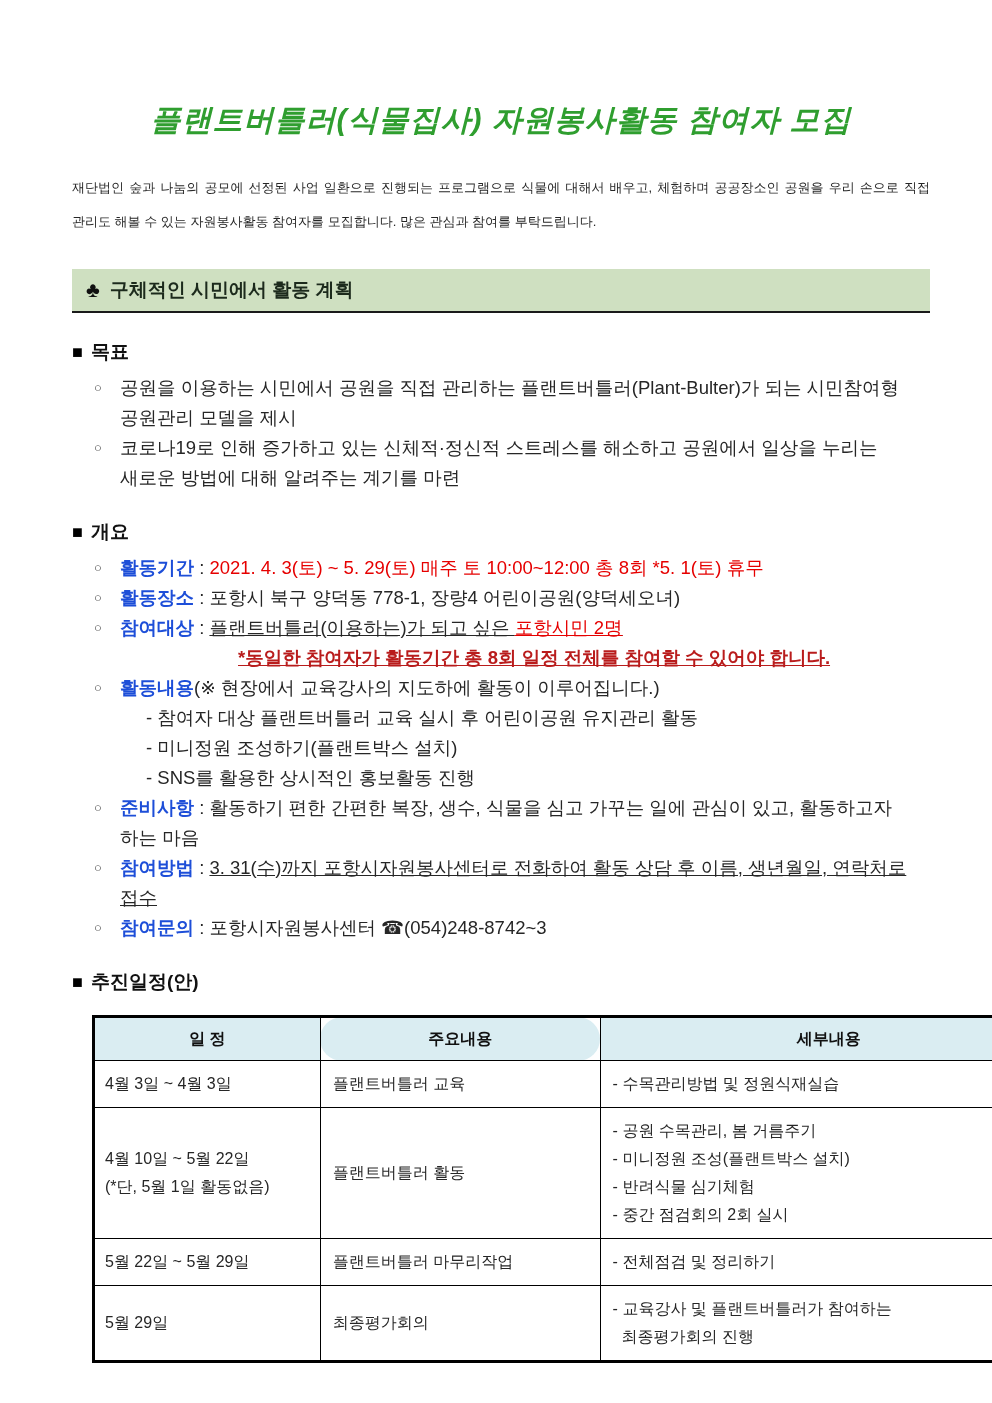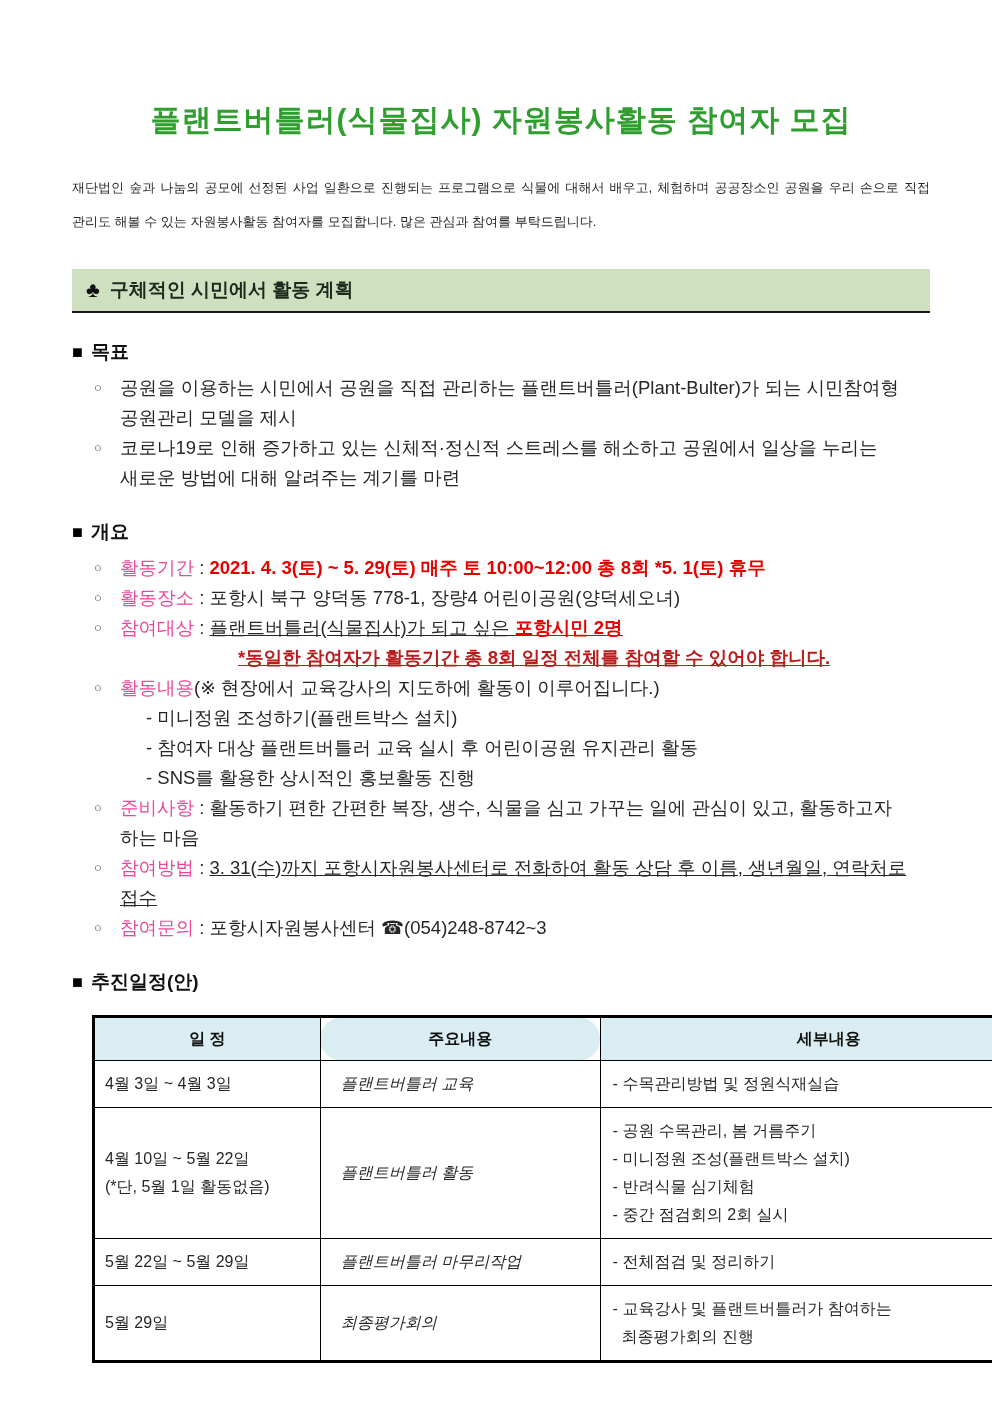--- a/index.html
+++ b/index.html
@@ -13,20 +13,21 @@
     padding: 0 62px 0 72px;
     overflow: hidden;
   }
   .title {
     margin-top: 100px;
     text-align: center;
     font-size: 30px;
     font-weight: bold;
     color: #2f9e2f;
     letter-spacing: 1px;
+    font-style: italic;
   }
   .intro {
     margin-top: 30px;
     font-size: 13px;
     line-height: 34px;
     color: #262626;
     text-align: justify;
     word-break: keep-all;
   }
   .banner {
@@ -56,23 +57,23 @@
     display: flex;
     align-items: flex-start;
     font-size: 18.5px;
     line-height: 30px;
     color: #262626;
     margin-left: 22px;
     word-break: keep-all;
   }
   .om { width: 26px; flex: 0 0 26px; font-size: 13px; line-height: 30px; color: #333; }
   .otext { flex: 1; }
-  .olabel { font-weight: normal; color: #ec4899; }
+  .olabel { font-weight: bold; color: #1d4ed8; }
   .osep { white-space: pre; }
-  .red { color: #e60000; font-weight: bold; }
+  .red { color: #e60000; font-weight: normal; }
   .u { text-decoration: underline; }
   .ov-note {
     margin-left: 166px;
     font-size: 18.5px;
     line-height: 30px;
     font-weight: bold;
     text-decoration: underline;
     color: #b91c1c;
     word-break: keep-all;
   }
@@ -99,21 +100,21 @@
     font-weight: bold;
     color: #111;
     height: 44px;
     text-align: center;
   }
   .sched th:nth-child(1) { width: 23.5%; }
   .sched th:nth-child(2) { width: 29%; border-radius: 22px; }
   .sched th:nth-child(3) { width: 47.5%; }
   .sched td { padding: 9px 10px; vertical-align: middle; line-height: 28px; }
   .sched td.c-date { white-space: pre-line; }
-  .sched td.c-main { text-align: left; padding-left: 20px; font-style: italic; }
+  .sched td.c-main { text-align: left; padding-left: 12px; }
   .sched td.c-detail { text-align: left; white-space: pre-wrap; padding-left: 12px; margin-top: 22px; }
 </style>
 </head>
 <body>
 
 <div class="page">
 
   <h1 class="title">플랜트버틀러(식물집사) 자원봉사활동 참여자 모집</h1>
 
   <p class="intro">재단법인 숲과 나눔의 공모에 선정된 사업 일환으로 진행되는 프로그램으로 식물에 대해서 배우고, 체험하며 공공장소인 공원을 우리 손으로 직접 관리도 해볼 수 있는 자원봉사활동 참여자를 모집합니다. 많은 관심과 참여를 부탁드립니다.</p>
@@ -149,30 +150,30 @@
       <span class="otext"><span class="olabel">활동기간</span><span class="osep"> : </span><span class="red">2021. 4. 3(토) ~ 5. 29(토) 매주 토 10:00~12:00 총 8회 *5. 1(토) 휴무</span></span>
     </div>
 
     <div class="oitem">
       <span class="om">○</span>
       <span class="otext"><span class="olabel">활동장소</span><span class="osep"> : </span><span>포항시 북구 양덕동 778-1, 장량4 어린이공원(양덕세오녀)</span></span>
     </div>
 
     <div class="oitem">
       <span class="om">○</span>
-      <span class="otext"><span class="olabel">참여대상</span><span class="osep"> : </span><span class="u"><span>플랜트버틀러(식물집사)가 되고 싶은 </span><span class="red u">포항시민 2명</span></span></span>
+      <span class="otext"><span class="olabel">참여대상</span><span class="osep"> : </span><span class="u"><span>플랜트버틀러(이용하는)가 되고 싶은 </span><span class="red u">포항시민 2명</span></span></span>
     </div>
     <div class="ov-note">*동일한 참여자가 활동기간 총 8회 일정 전체를 참여할 수 있어야 합니다.</div>
 
     <div class="oitem">
       <span class="om">○</span>
       <span class="otext"><span class="olabel">활동내용</span><span>(※ 현장에서 교육강사의 지도하에 활동이 이루어집니다.)</span></span>
     </div>
+    <div class="sub">- 참여자 대상 플랜트버틀러 교육 실시 후 어린이공원 유지관리 활동</div>
     <div class="sub">- 미니정원 조성하기(플랜트박스 설치)</div>
-    <div class="sub">- 참여자 대상 플랜트버틀러 교육 실시 후 어린이공원 유지관리 활동</div>
     <div class="sub">- SNS를 활용한 상시적인 홍보활동 진행</div>
 
     <div class="oitem">
       <span class="om">○</span>
       <span class="otext"><span class="olabel">준비사항</span><span class="osep"> : </span><span>활동하기 편한 간편한 복장, 생수, 식물을 심고 가꾸는 일에 관심이 있고, 활동하고자 하는 마음</span></span>
     </div>
 
     <div class="oitem">
       <span class="om">○</span>
       <span class="otext"><span class="olabel">참여방법</span><span class="osep"> : </span><span class="u">3. 31(수)까지 포항시자원봉사센터로 전화하여 활동 상담 후 이름, 생년월일, 연락처로 접수</span></span>

